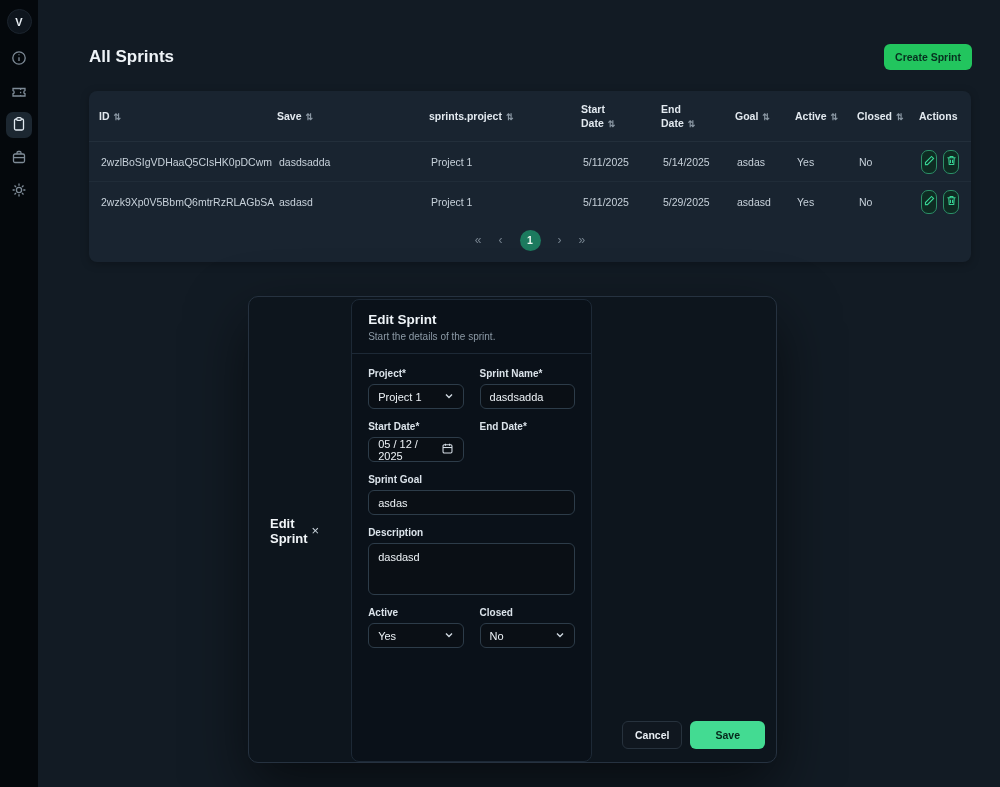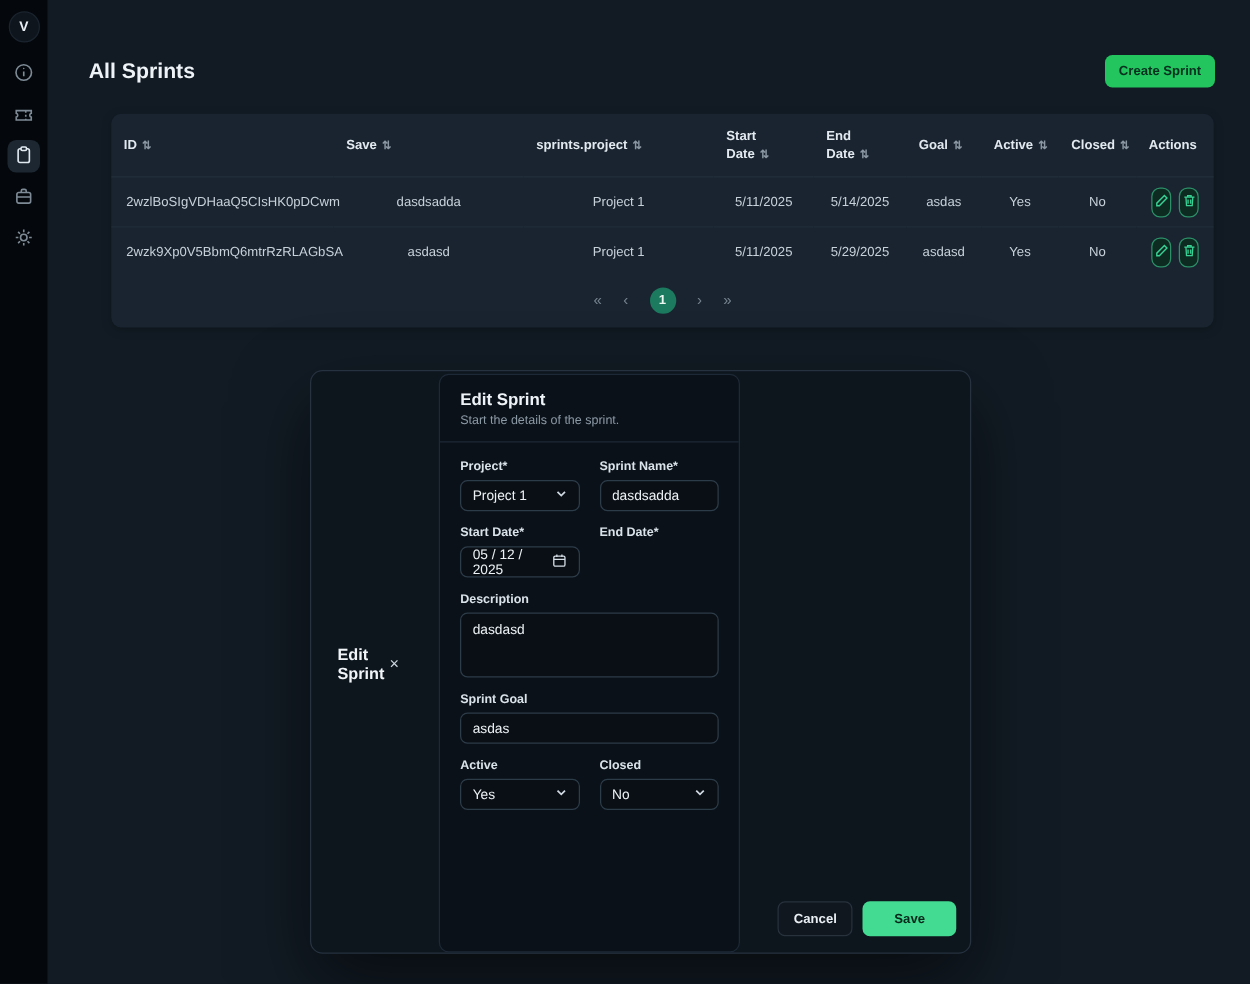--- a/index.html
+++ b/index.html
@@ -29,42 +29,42 @@
   .side-nav { margin-top: 12px; display: flex; flex-direction: column; gap: 7px; align-items: center; }
   .nav-btn {
     width: 26px; height: 26px; border: none; background: transparent;
     border-radius: 7px; display: flex; align-items: center; justify-content: center;
     cursor: pointer;
   }
   .nav-btn.active { background: #1c2731; }
 
   
   .main { position: absolute; left: 38px; top: 0; width: 962px; height: 787px; background: #121b24; }
-  .page-header { display: flex; align-items: center; justify-content: space-between; padding: 44px 28px 16px 33px; }
+  .page-header { display: flex; align-items: center; justify-content: space-between; padding: 44px 28px 16px 51px; }
   .page-title { font-size: 17px; font-weight: bold; color: #eef3f7; }
   .create-btn {
     background: #22c55e; color: #07301f; border: none; border-radius: 6px;
     font-family: inherit; font-size: 10.5px; font-weight: bold;
     padding: 7px 11px; cursor: pointer;
   }
 
   .panel {
     margin: 5px 29px 0 51px; background: #192430; border-radius: 8px;
     overflow: hidden; box-shadow: 0 2px 8px rgba(0,0,0,0.25);
   }
   table { width: 100%; border-collapse: collapse; table-layout: fixed; }
   thead tr { border-bottom: 1px solid #232f3b; }
   tbody tr { border-bottom: 1px solid #202c38; }
   tbody tr:last-child { border-bottom: none; }
   th {
     text-align: left; font-size: 10.5px; font-weight: bold; color: #e2e9ef;
     padding: 11px 10px; line-height: 1.35; vertical-align: middle;
   }
   th .sort { color: #8b98a4; font-size: 9px; margin-left: 4px; }
-  td { font-size: 10.5px; color: #c7d1da; padding: 0 12px; height: 40px; vertical-align: middle; text-align: center; }
+  td { font-size: 10.5px; color: #c7d1da; padding: 0 12px; height: 40px; vertical-align: middle; }
   .actions-wrap { display: flex; gap: 6px; align-items: center; }
   .icon-btn {
     width: 24px; height: 24px; border-radius: 7px;
     border: 1px solid #2c8f68; background: #0e2b22;
     display: flex; align-items: center; justify-content: center; cursor: pointer;
   }
 
   .pagination { display: flex; align-items: center; justify-content: center; gap: 17px; padding: 8px 0 11px; }
   .page-arrow { background: none; border: none; color: #76838f; font-size: 12px; font-family: inherit; cursor: pointer; }
   .page-current {
@@ -312,27 +312,27 @@
                 <line x1="10.5" y1="2" x2="10.5" y2="4.5"></line>
               </svg>
           </span>
         </div>
       </div>
       <div class="field">
         <label class="label">End Date*</label>
       </div>
 
       <div class="field full">
+        <label class="label">Sprint Goal</label>
+        <input class="control" value="asdas" style="">
+      </div>
+
+      <div class="field full">
         <label class="label">Description</label>
         <textarea class="control" style="">dasdasd</textarea>
-      </div>
-
-      <div class="field full">
-        <label class="label">Sprint Goal</label>
-        <input class="control" value="asdas" style="">
       </div>
 
       <div class="field">
         <label class="label">Active</label>
         <div class="control">
           <span>Yes</span>
           <span>
             <svg width="10" height="10" viewBox="0 0 10 10" fill="none" stroke="#cfd8e0" stroke-width="1.4">
                 <polyline points="2,3.5 5,6.5 8,3.5"></polyline>
               </svg>

